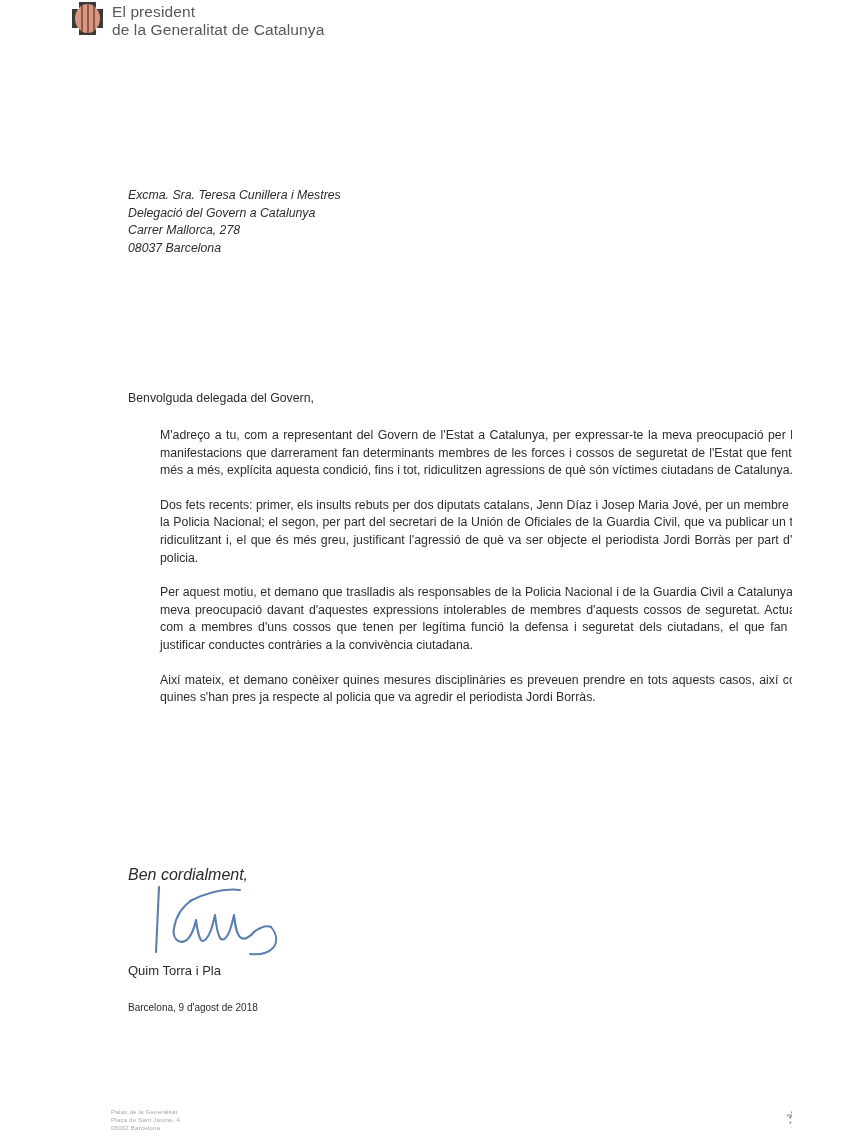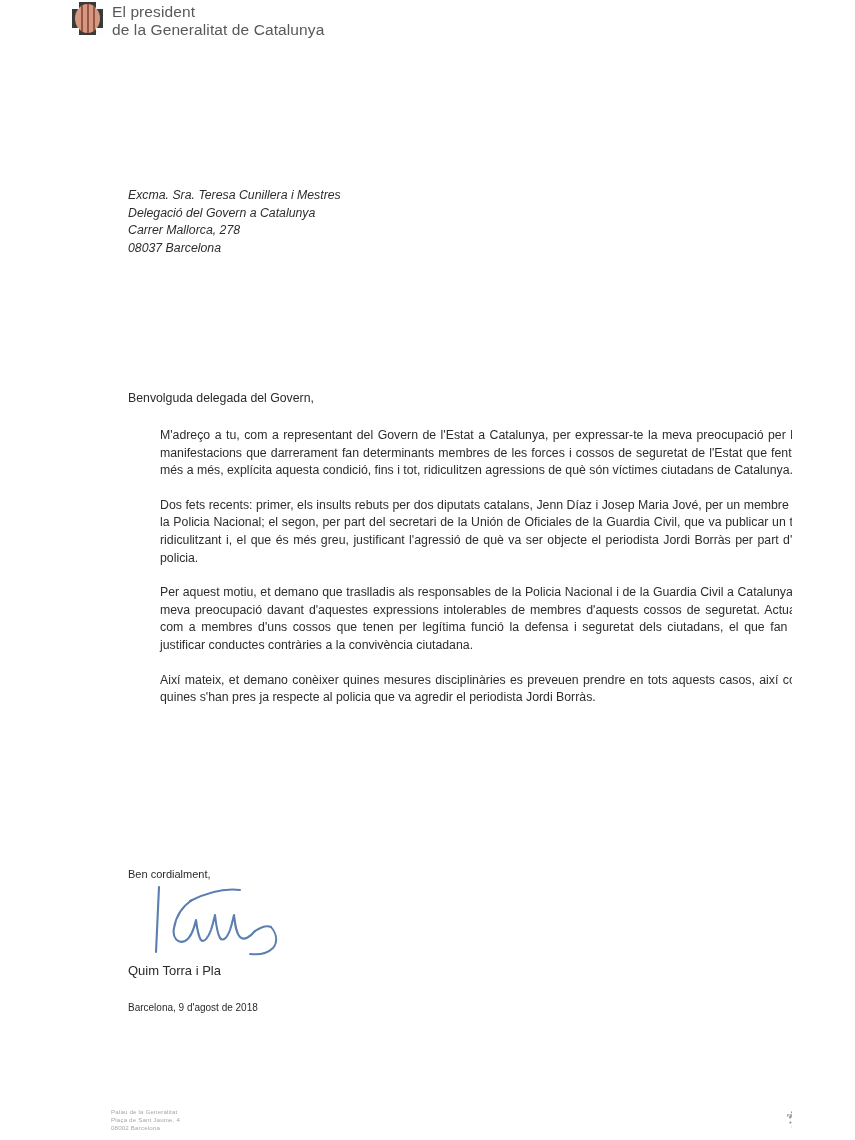--- a/index.html
+++ b/index.html
@@ -104,22 +104,23 @@
     font-size: 12.3px;
     line-height: 17.6px;
     text-align: justify;
     text-justify: inter-word;
     color: #2d2d2d;
   }
   #paragraphs p:last-child { margin-bottom: 0; }
 
   #closing {
     top: 866px;
-    font-size: 11px;
-    line-height: 17.6px;
+    font-size: 16px;
+    line-height: 17.6px;
+    font-style: italic;
   }
 
   #signature-block {
     position: absolute;
     left: 128px;
     top: 880px;
     width: 260px;
     height: 90px;
     pointer-events: none;
   }

